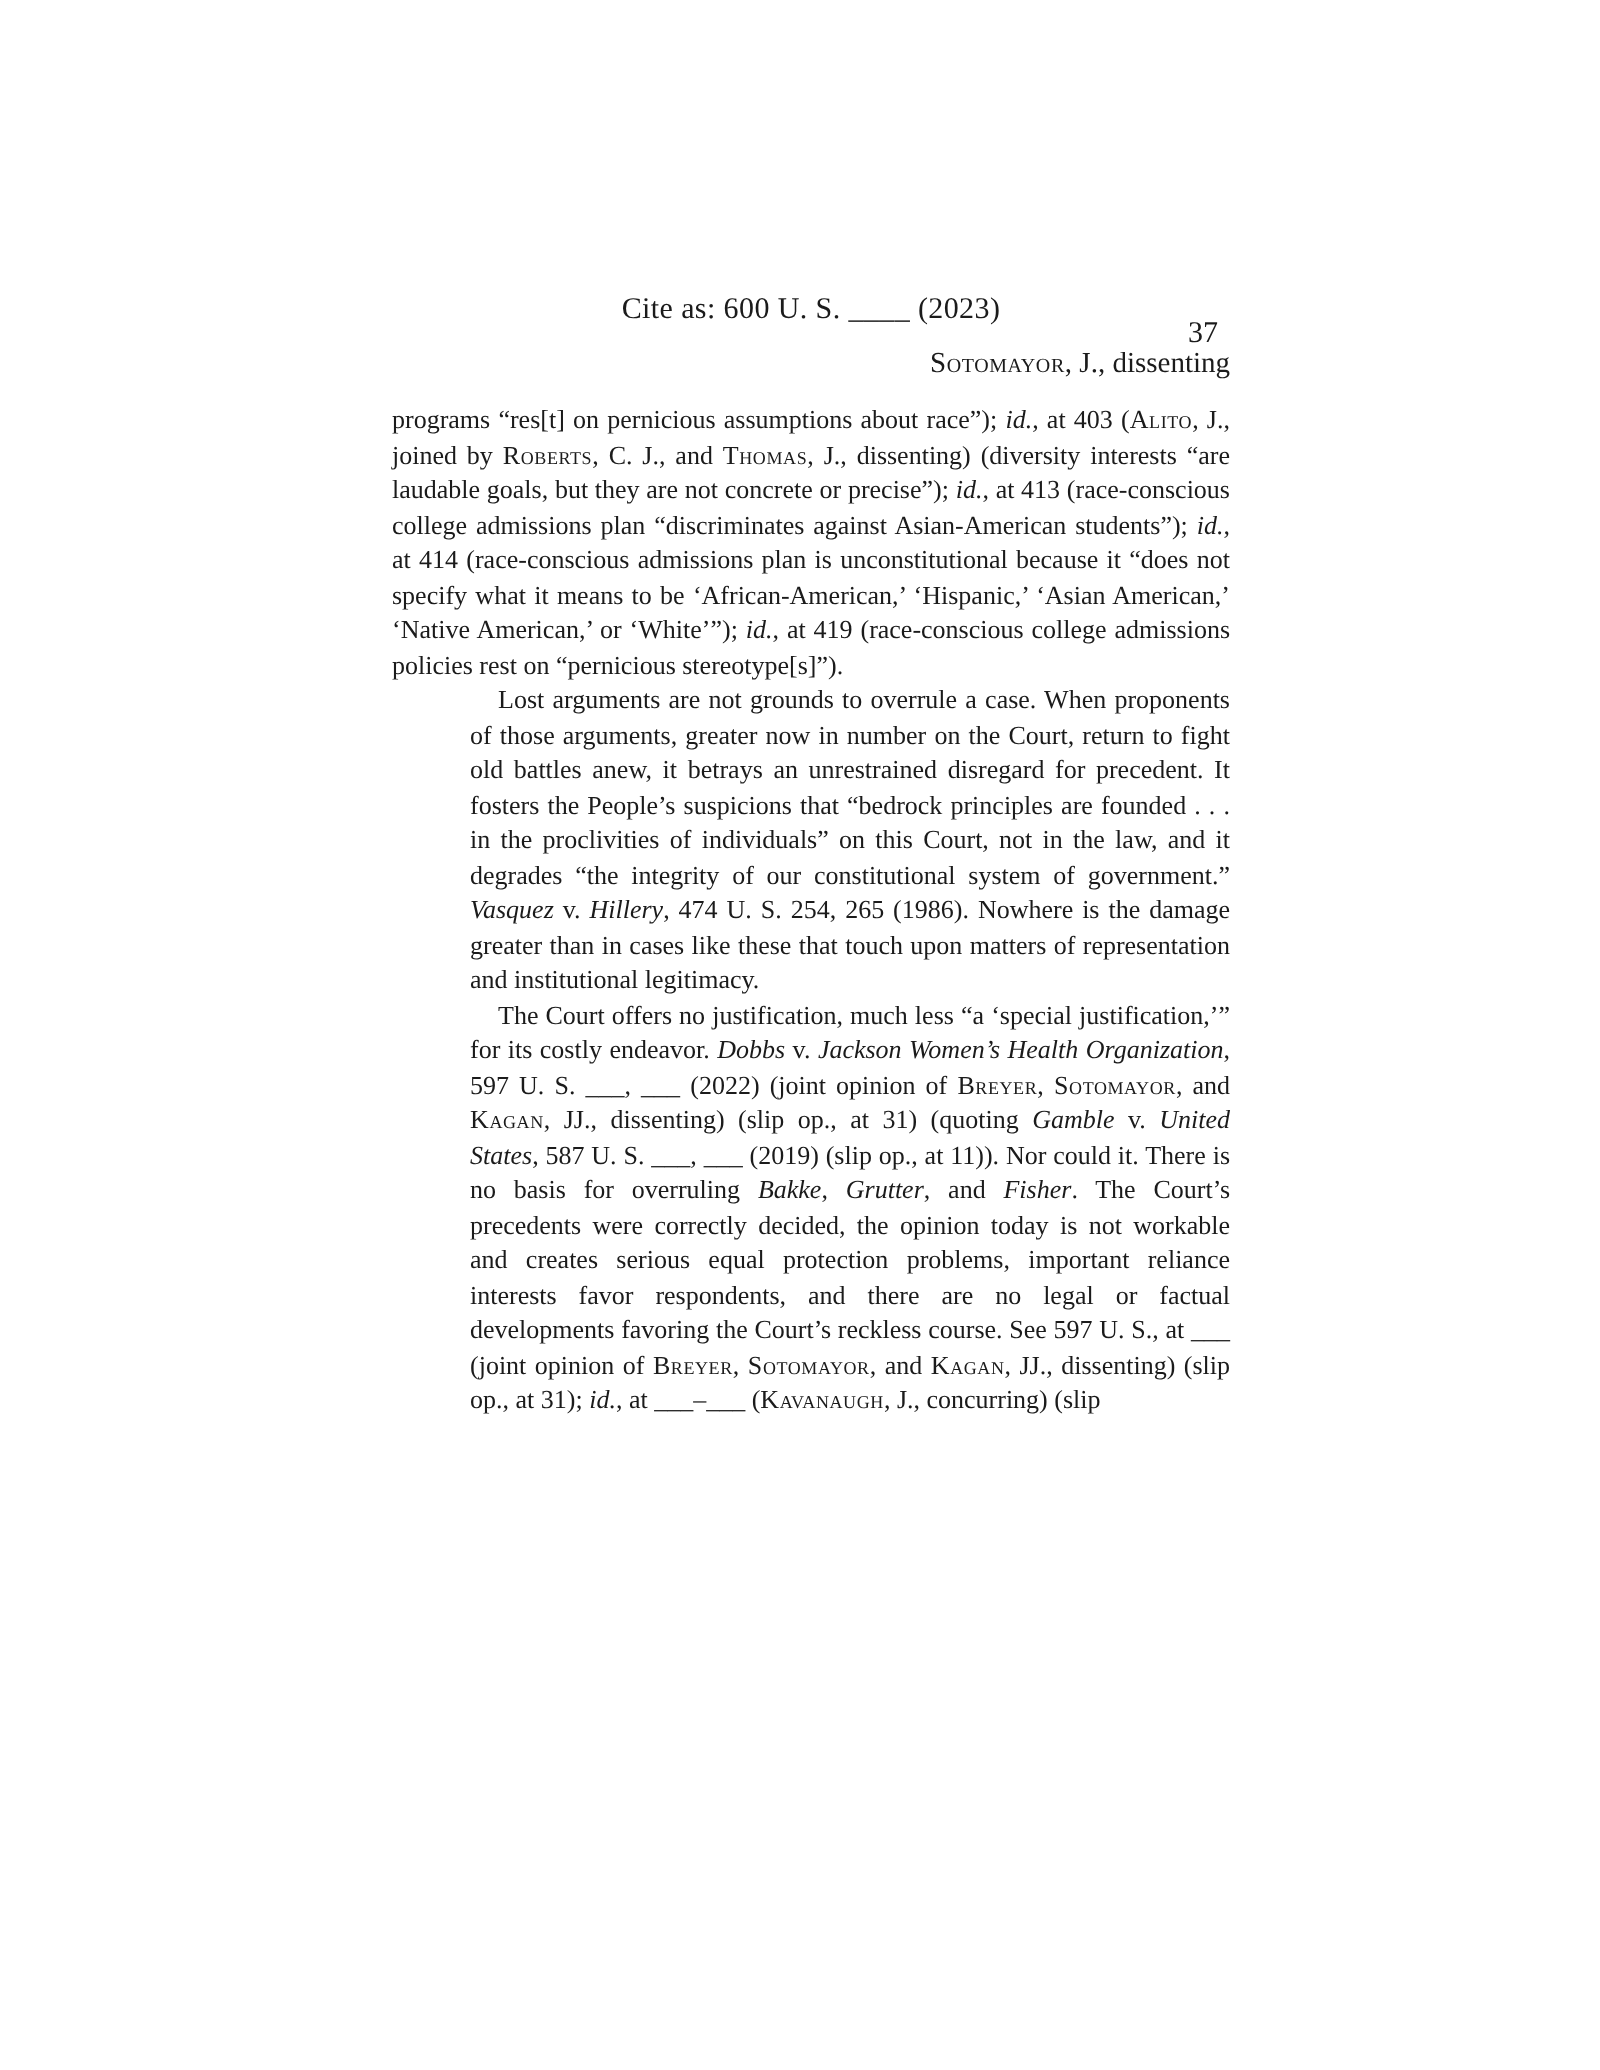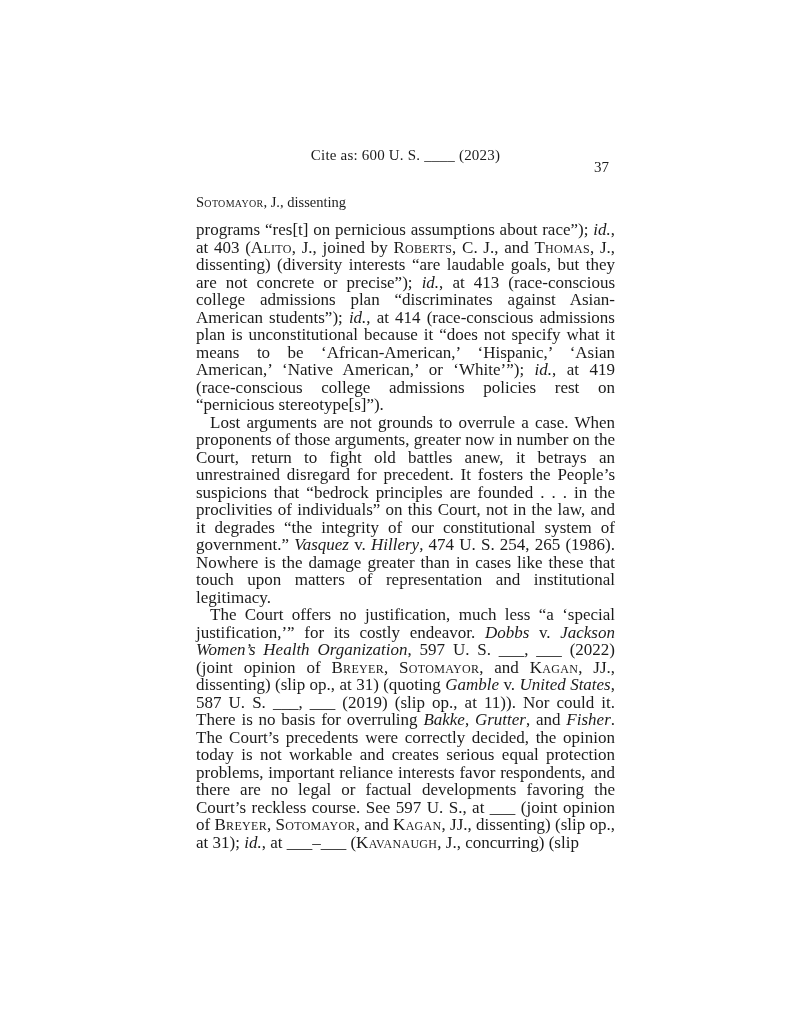--- a/index.html
+++ b/index.html
@@ -36,44 +36,45 @@
   .cite {
     text-align: center;
     letter-spacing: 0.2px;
   }
   .pagenum {
     position: absolute;
     right: 6px;
     top: 12px;
   }
   .running-head {
-    margin-top: 30px;
-    text-align: left;
+    margin-top: 10px;
+    text-align: right;
     font-size: 14.5px;
     line-height: 17px;
   }
   .smallcaps {
     font-variant: small-caps;
     letter-spacing: 0.3px;
   }
   .italic {
     font-style: italic;
   }
   .body-text {
     margin-top: 10px;
-    font-size: 17px;
+    font-size: 13px;
     line-height: 17.5px;
     text-align: justify;
   }
   .body-text p {
     margin: 0;
     padding: 0;
   }
   .body-text p.indent {
     text-indent: 14px;
+    margin-left: 39px;
   }
 </style>
 </head>
 <body>
 
 <div class="page">
   <div class="content">
 
     <div class="header-row">
       <div class="cite">Cite as:  600 U. S. ____ (2023)</div>

